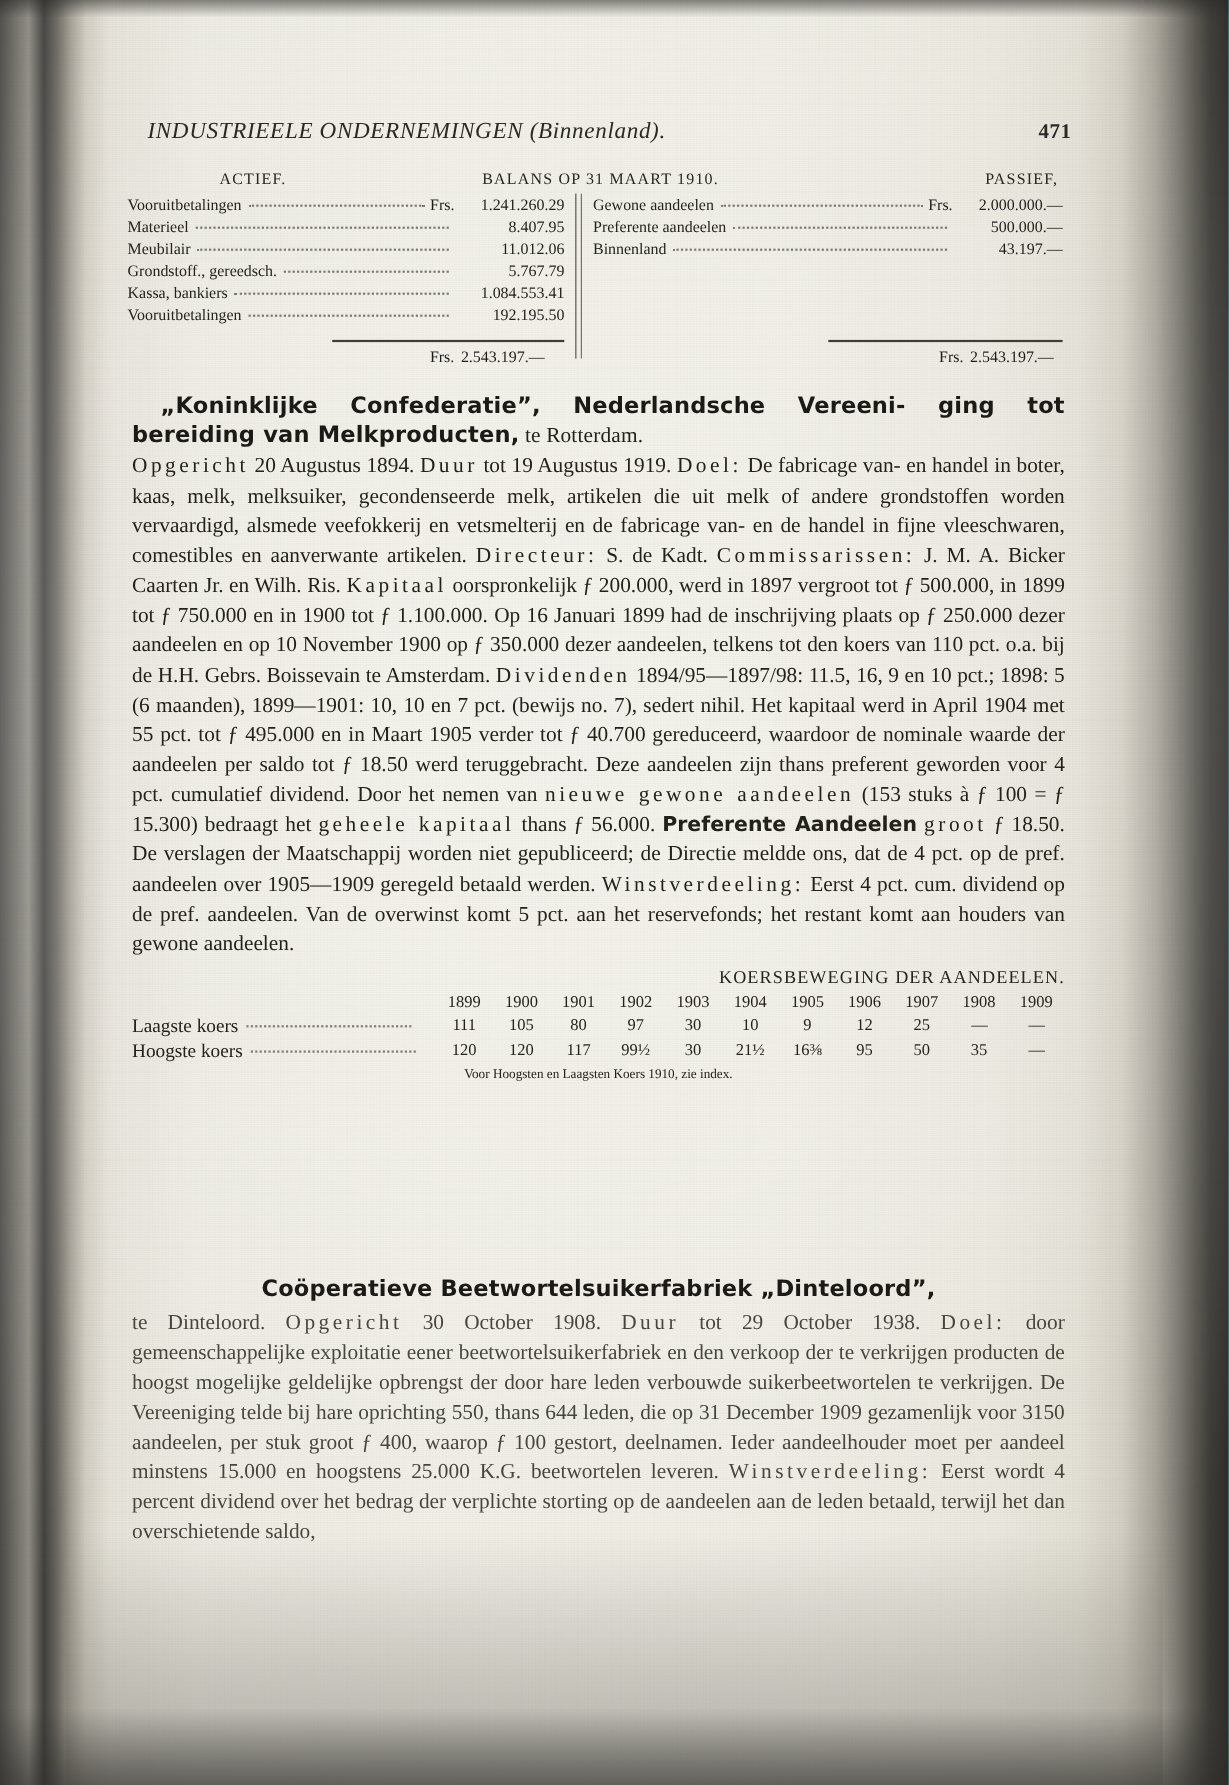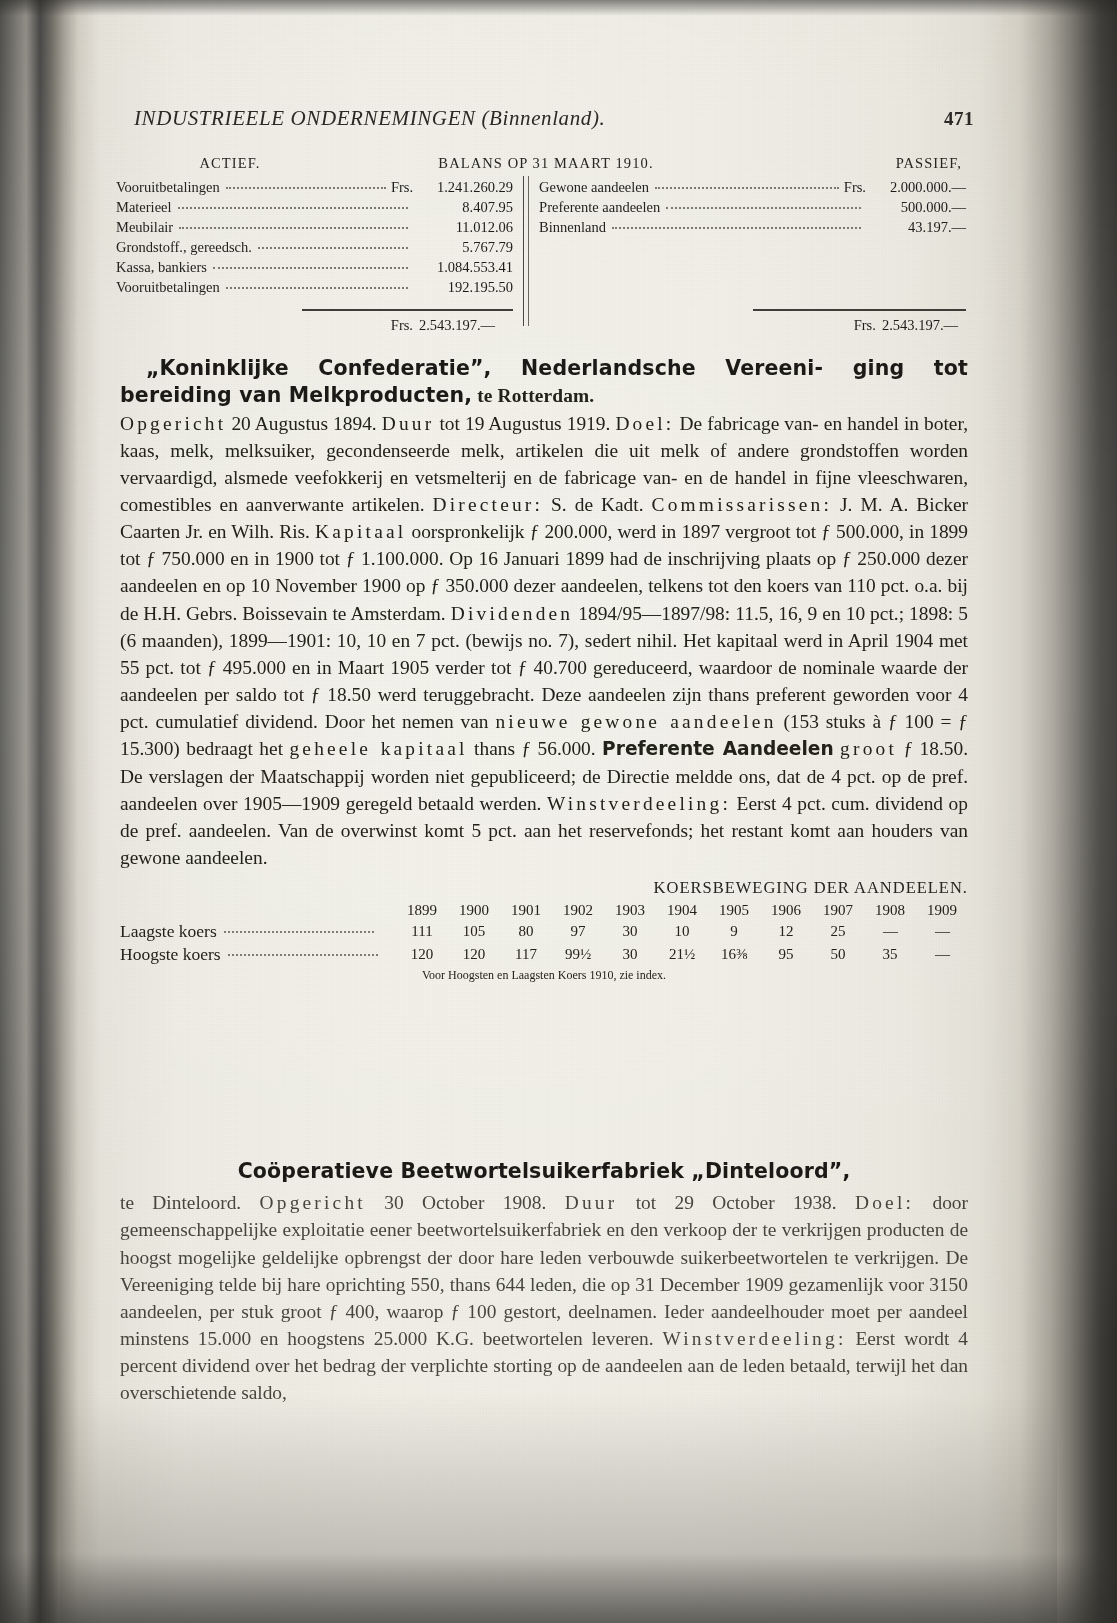--- a/index.html
+++ b/index.html
@@ -326,21 +326,21 @@
             <span class="bal-cur">Frs.</span>
             <span class="bal-amt">2.543.197.—</span>
           </div>
         </div>
       </div>
     </div>
 
     <div class="entry" style="top: 355px;">
       <h2 class="indented">
         <span>„Koninklijke Confederatie”, Nederlandsche Vereeni-</span>
-        <span>ging tot bereiding van Melkproducten,</span><span class="body" style="font-family:'Liberation Serif',serif;font-weight:700;font-size:19.4px;"> te Rotterdam.</span>
+        <span>ging tot bereiding van Melkproducten,</span><span class="body" style="font-family:'Liberation Serif',serif;font-weight:400;font-size:19.4px;"> te Rotterdam.</span>
       </h2>
       <p class="body">
         <span class="sp">Opgericht</span><span> 20 Augustus 1894. </span><span class="sp">Duur</span><span> tot 19 Augustus 1919. </span><span class="sp">Doel:</span><span> De fabricage van- en handel in boter, kaas, melk, melksuiker, gecondenseerde melk, artikelen die uit melk of andere grondstoffen worden vervaardigd, alsmede veefokkerij en vetsmelterij en de fabricage van- en de handel in fijne vleeschwaren, comestibles en aanverwante artikelen. </span><span class="sp">Directeur:</span><span> S. de Kadt. </span><span class="sp">Commissarissen:</span><span> J. M. A. Bicker Caarten Jr. en Wilh. Ris.   </span><span class="sp">Kapitaal</span><span> oorspronkelijk ƒ 200.000, werd in 1897 vergroot tot ƒ 500.000, in 1899 tot ƒ 750.000 en in 1900 tot ƒ 1.100.000. Op 16 Januari 1899 had de inschrijving plaats op ƒ 250.000 dezer aandeelen en op 10 November 1900 op ƒ 350.000 dezer aandeelen, telkens tot den koers van 110 pct. o.a. bij de H.H. Gebrs. Boissevain te Amsterdam. </span><span class="sp">Dividenden</span><span> 1894/95—1897/98: 11.5, 16, 9 en 10 pct.; 1898: 5 (6 maanden), 1899—1901: 10, 10 en 7 pct. (bewijs no. 7), sedert nihil. Het kapitaal werd in April 1904 met 55 pct. tot ƒ 495.000 en in Maart 1905 verder tot ƒ 40.700 gereduceerd, waardoor de nominale waarde der aandeelen per saldo tot ƒ 18.50 werd teruggebracht. Deze aandeelen zijn thans preferent geworden voor 4 pct. cumulatief dividend. Door het nemen van </span><span class="sp">nieuwe gewone aandeelen</span><span> (153 stuks à ƒ 100 = ƒ 15.300) bedraagt het </span><span class="sp">geheele kapitaal</span><span> thans ƒ 56.000. </span><span class="bold">Preferente Aandeelen</span><span> </span><span class="sp">groot</span><span> ƒ 18.50.  De verslagen der Maatschappij worden niet gepubliceerd; de Directie meldde ons, dat de 4 pct. op de pref. aandeelen over 1905—1909 geregeld betaald werden.  </span><span class="sp">Winstverdeeling:</span><span> Eerst 4 pct. cum. dividend op de pref. aandeelen. Van de overwinst komt 5 pct. aan het reservefonds; het restant komt aan houders van gewone aandeelen.</span>
       </p>
 
       <div class="koers-title">KOERSBEWEGING DER AANDEELEN.</div>
       <table class="koers">
         <thead>
           <tr>
             <td class="rowhead"></td>

